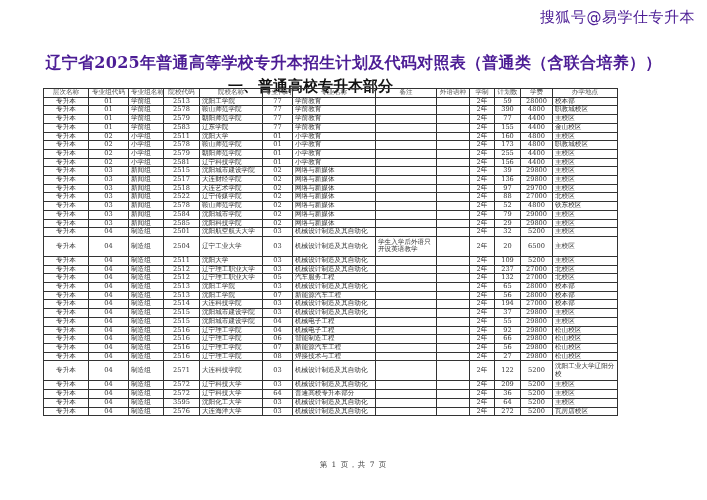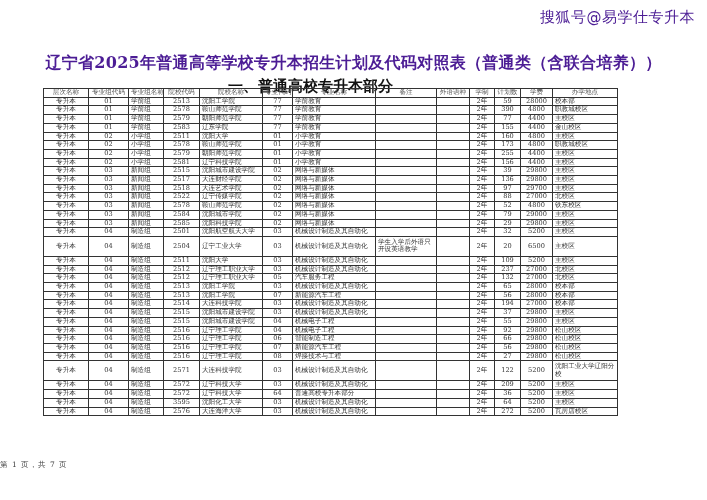--- a/index.html
+++ b/index.html
@@ -6,21 +6,21 @@
   body { width:707px; height:500px; position:relative; overflow:hidden; font-family:"DejaVu Serif","Liberation Serif",serif; color:#222; }
   .watermark { position:absolute; right:12px; top:8px; font-family:"DejaVu Sans","Liberation Sans",sans-serif; font-size:15px; color:#4c1d95; letter-spacing:0.5px; }
   .doc-title { position:absolute; left:0; width:707px; top:53px; text-align:center; font-size:16px; font-weight:bold; color:#4c1d95; letter-spacing:0.3px; }
   .section-title { position:absolute; left:0; width:621px; top:77px; text-align:center; font-family:"DejaVu Sans","Liberation Sans",sans-serif; font-size:15px; font-weight:bold; color:#111; }
   table.plan { position:absolute; left:43px; top:88px; border-collapse:collapse; table-layout:fixed; width:574px; font-size:6.6px; color:#333; }
   table.plan td, table.plan th { border:0.8px solid #333; padding:0 2px; height:7.7px; line-height:7.7px; white-space:nowrap; overflow:hidden; font-weight:normal; }
   table.plan th { text-align:center; color:#555; }
   td.c { text-align:center; }
   td.l { text-align:left; }
   tr.tall td { height:19px; line-height:7.6px; white-space:normal; }
-  .footer { position:absolute; left:0; width:707px; top:460px; font-size:7.5px; color:#444; letter-spacing:1px; }
+  .footer { position:absolute; left:0; width:707px; top:460px; text-align:center; font-size:7.5px; color:#444; letter-spacing:1px; }
 </style>
 </head>
 <body>
 
 <div class="watermark">搜狐号@易学仕专升本</div>
 <div class="doc-title">辽宁省2025年普通高等学校专升本招生计划及代码对照表（普通类（含联合培养））</div>
 <div class="section-title">一、普通高校专升本部分</div>
 
 <table class="plan">
   <colgroup>

